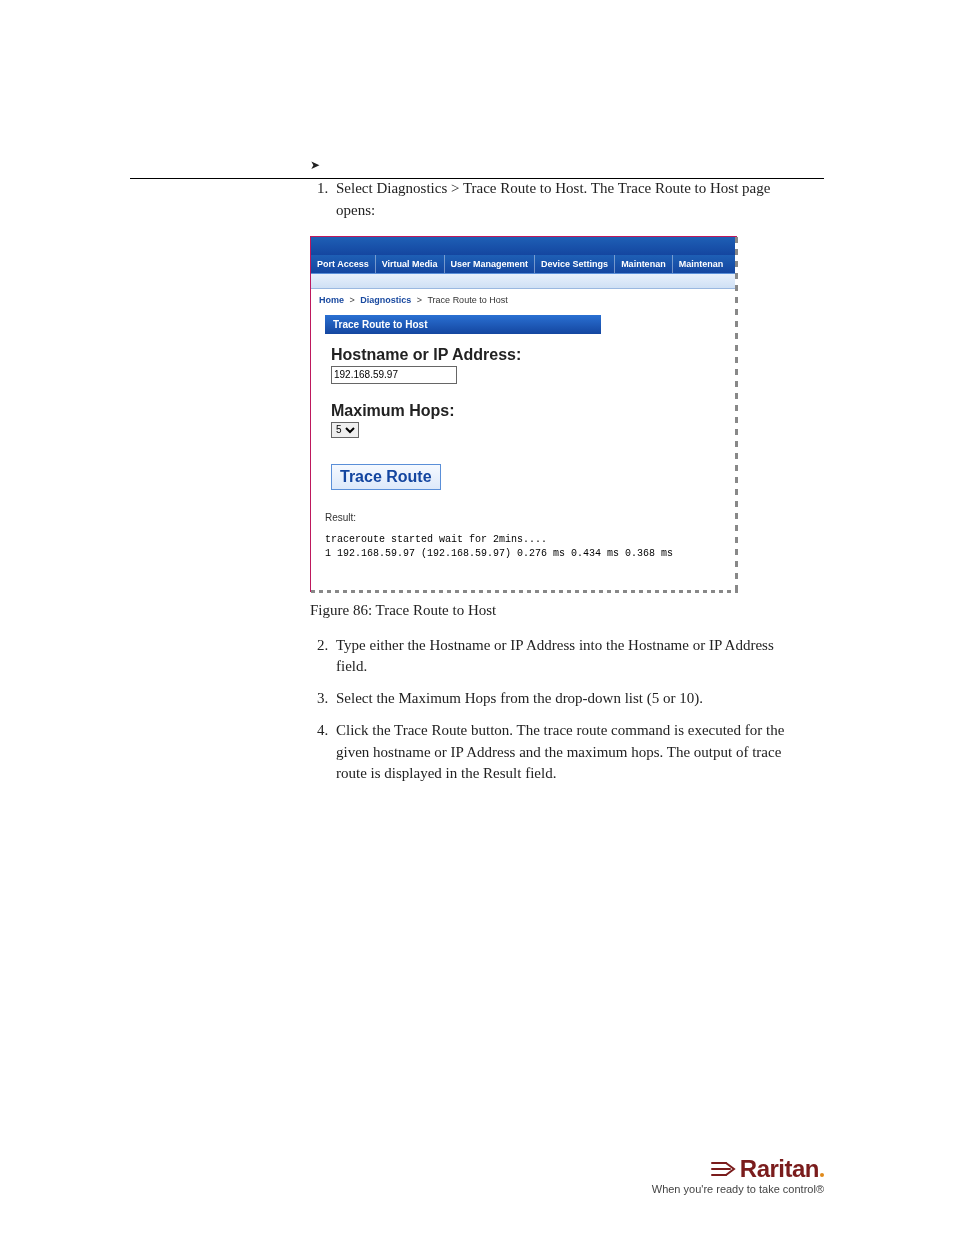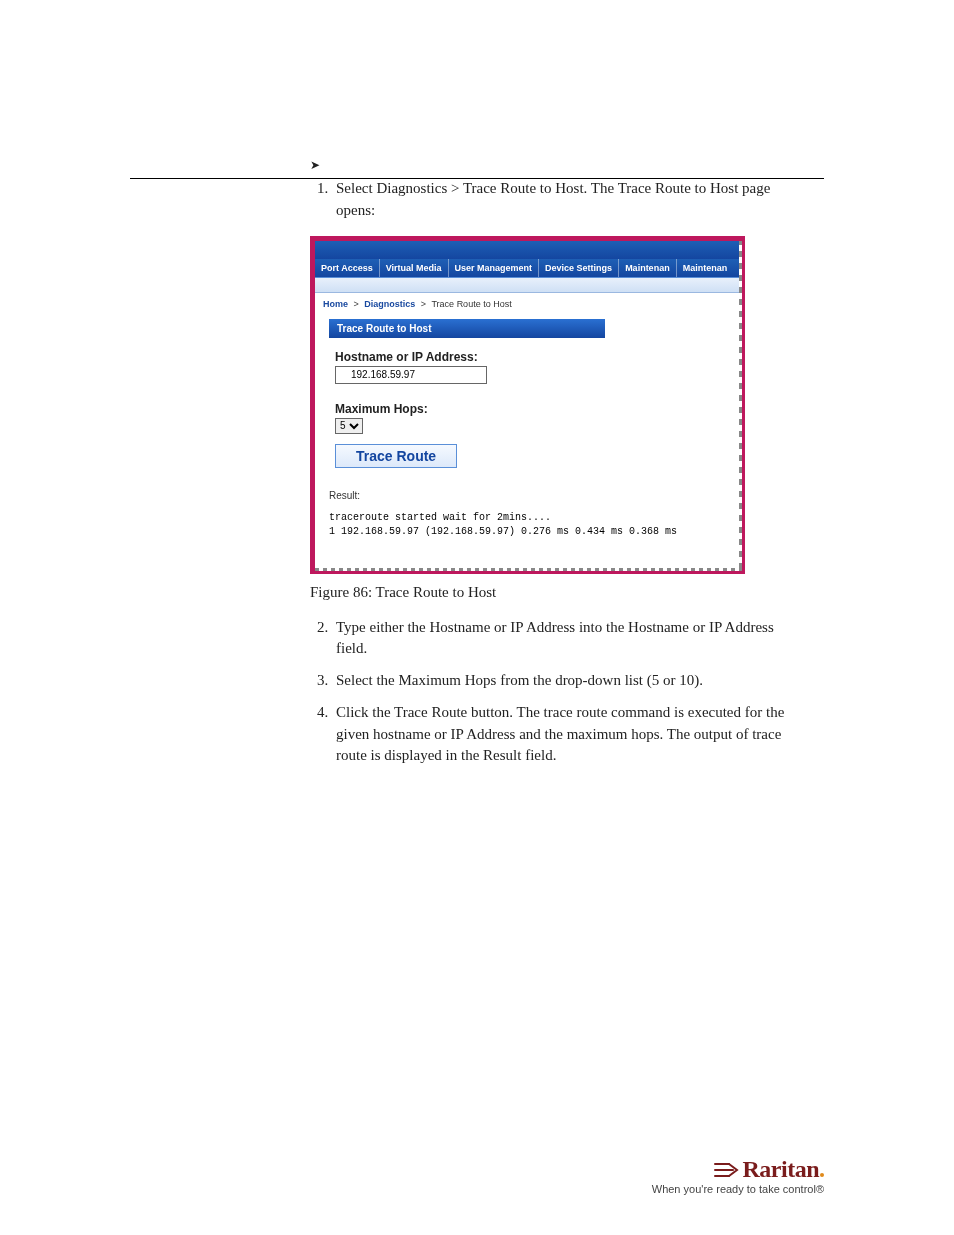--- a/index.html
+++ b/index.html
@@ -43,21 +43,21 @@
     line-height: 1.45;
     padding-left: 4px;
   }
   .figure-caption {
     margin: 10px 0 16px 0;
   }
   
   .app-shot {
     width: 425px;
     margin: 8px 0 4px 0;
-    border: 5px solid #be185d;
+    border: 1px solid #be185d;
     font-family: Verdana, Arial, sans-serif;
     font-size: 10px;
     color: #000;
     position: relative;
     background: #fff;
   }
   .torn-edge-r,
   .torn-edge-b {
     background-image: repeating-linear-gradient(90deg,#888 0 4px,#fff 4px 8px);
   }
@@ -117,48 +117,48 @@
     padding: 4px 8px;
     width: 260px;
   }
   .panel-body {
     padding: 12px 6px 0 6px;
   }
   .fld-label {
     font-weight: bold;
     color: #222;
     margin-bottom: 2px;
-    font-size: 12px;
+    font-size: 16px;
   }
   .text-input {
     font-family: Verdana, Arial, sans-serif;
     font-size: 10px;
-    padding: 1px 15px;
+    padding: 1px 2px;
     border: 1px solid #666;
     width: 120px;
     height: 14px;
     display: block;
   }
   .hops-row { margin-top: 18px; }
   .select-box {
     font-family: Verdana, Arial, sans-serif;
     font-size: 10px;
     border: 1px solid #666;
     padding: 0;
     height: 16px;
   }
   .btn {
-    margin-top: 10px;
+    margin-top: 26px;
     display: inline-block;
     border: 1px solid #5a8fd8;
     background: linear-gradient(#f5f9ff,#dde9fa);
     color: #1446a0;
     font-weight: bold;
-    font-size: 14px;
-    padding: 3px 20px;
+    font-size: 16px;
+    padding: 3px 8px;
     cursor: pointer;
   }
   .result-area {
     margin: 22px 14px 6px 14px;
     font-size: 10px;
   }
   .result-area .lbl { color: #333; margin-bottom: 10px; }
   .mono {
     font-family: "Courier New", monospace;
     font-size: 10px;
@@ -180,21 +180,21 @@
     justify-content: flex-end;
     gap: 4px;
   }
   .logo-mark {
     position: relative;
     width: 26px;
     height: 20px;
   }
   .logo-mark svg { display: block; }
   .logo-word {
-    font-family: Liberation Serif, serif;
+    font-family: Liberation Sans, sans-serif;
     font-weight: bold;
     font-size: 24px;
     color: #7a1c1c;
     letter-spacing: -0.5px;
   }
   .logo-dot {
     display:inline-block;
     width:4px;height:4px;border-radius:50%;
     background:#e08a1a;
     vertical-align: baseline;

